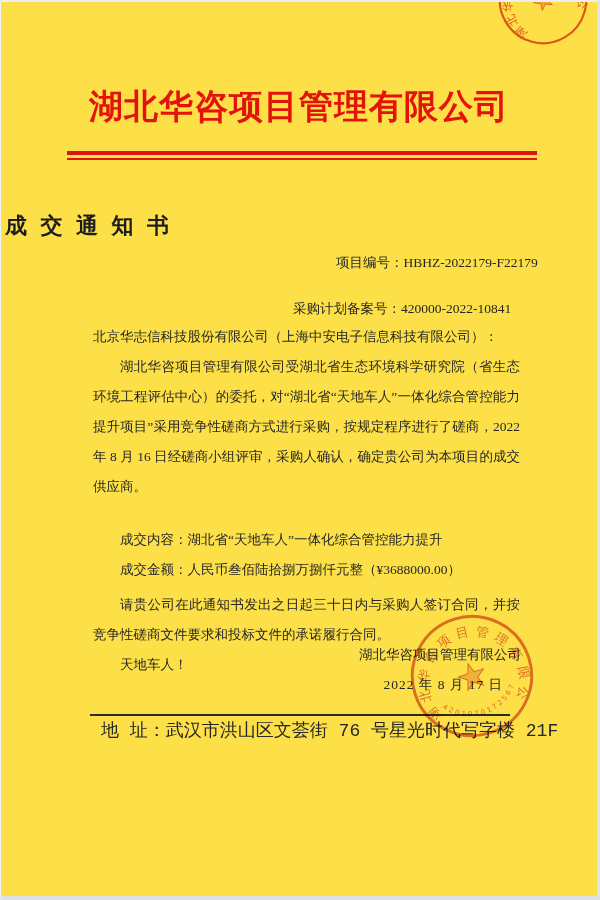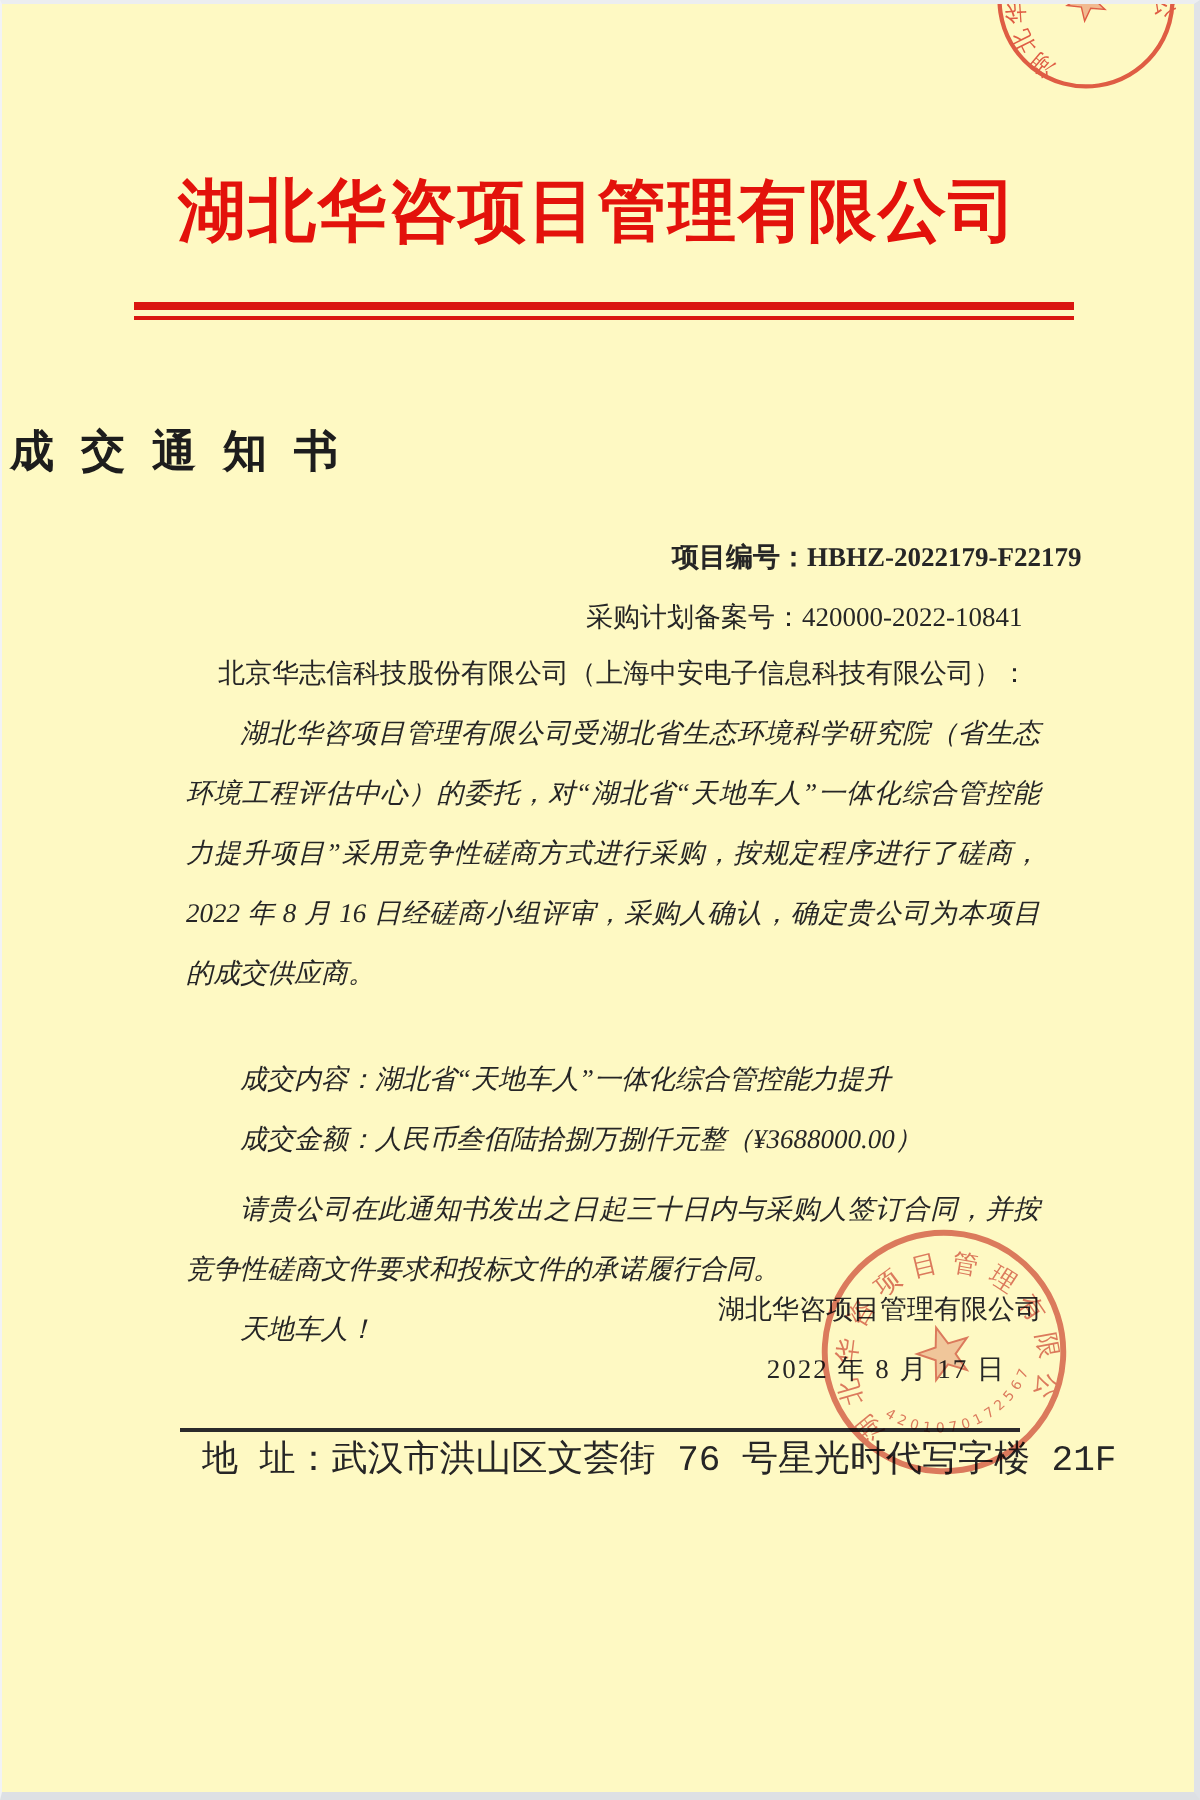--- a/index.html
+++ b/index.html
@@ -1,20 +1,20 @@
 <!DOCTYPE html>
 <html><head>
 <meta charset="utf-8">
 <style>
   * { margin:0; padding:0; box-sizing:border-box; }
   html,body { background:#ffffff; }
   body { width:600px; height:900px; font-family:"Liberation Serif","DejaVu Serif",serif; }
 
   .page {
-    position:relative; width:600px; height:900px; background:#fef9c3;
+    position:relative; width:600px; height:900px; background:#fde047;
     overflow:hidden;
     border-top:2px solid #eceef0;
     border-right:3px solid #e0e3e7;
     border-bottom:4px solid #dde0e4;
     border-left:1px solid #f2f3f5;
   }
 
   
   .company-header {
     position:absolute; top:80px; left:0; width:100%;
@@ -27,31 +27,31 @@
 
   
   .doc-title {
     position:absolute; top:207px; left:0; width:100%;
     color:#1d1d1d; font-weight:bold;
     font-size:22px; letter-spacing:4px; padding-left:4px; line-height:34px;
   }
 
   
   .meta-line { position:absolute; font-size:13.5px; color:#262626; line-height:18px; white-space:nowrap; }
-  .meta-project { left:335px; top:268px;font-weight:bold; }
+  .meta-project { left:335px; top:252px; }
   .meta-filing  { left:292px; top:298px; }
 
   
   .body-block {
     position:absolute; left:92px; top:320px; width:427px;
     font-size:13.5px; color:#262626; line-height:30px;
     text-align:justify;
   }
-  .body-block p.indent { text-indent:2em;font-style:italic; }
-  .recipient { text-indent:0;margin-left:16px; }
+  .body-block p.indent { text-indent:2em; }
+  .recipient { text-indent:0; }
   .award-content { margin-top:23px; }
   .para-sign { margin-top:5px; }
 
   
   .signature {
     position:absolute; top:638px; right:76px;
     font-size:13.5px; color:#262626; line-height:30px; text-align:right;
     white-space:nowrap;
   }
   .signature .sig-date { padding-right:18px; letter-spacing:1px; }

